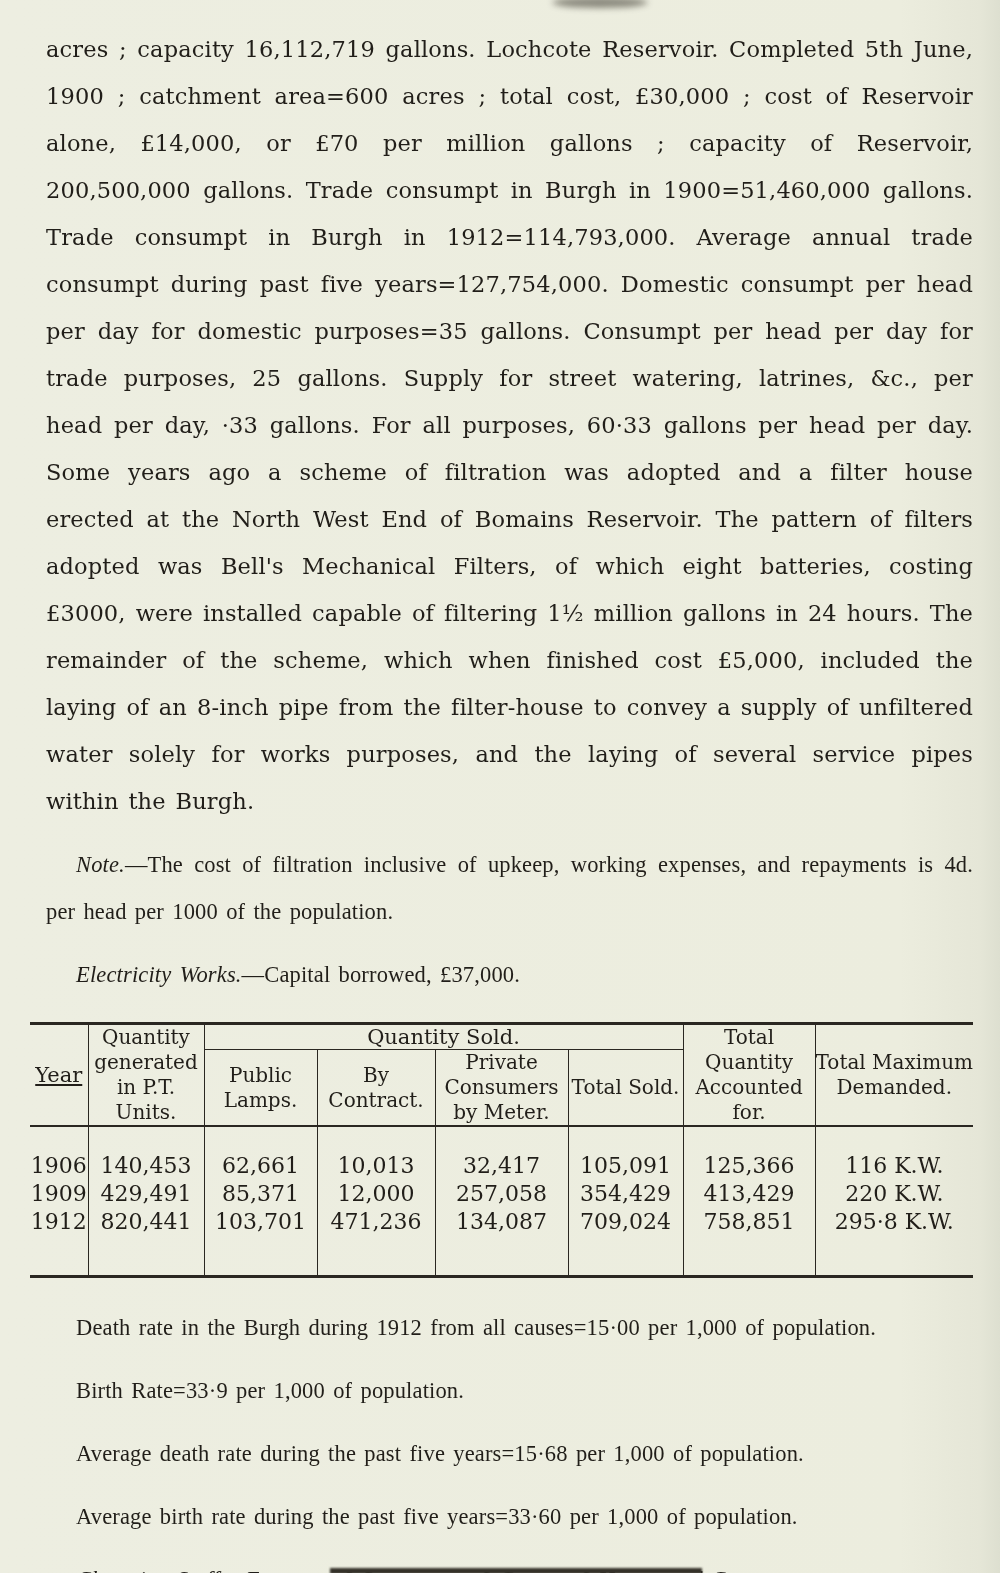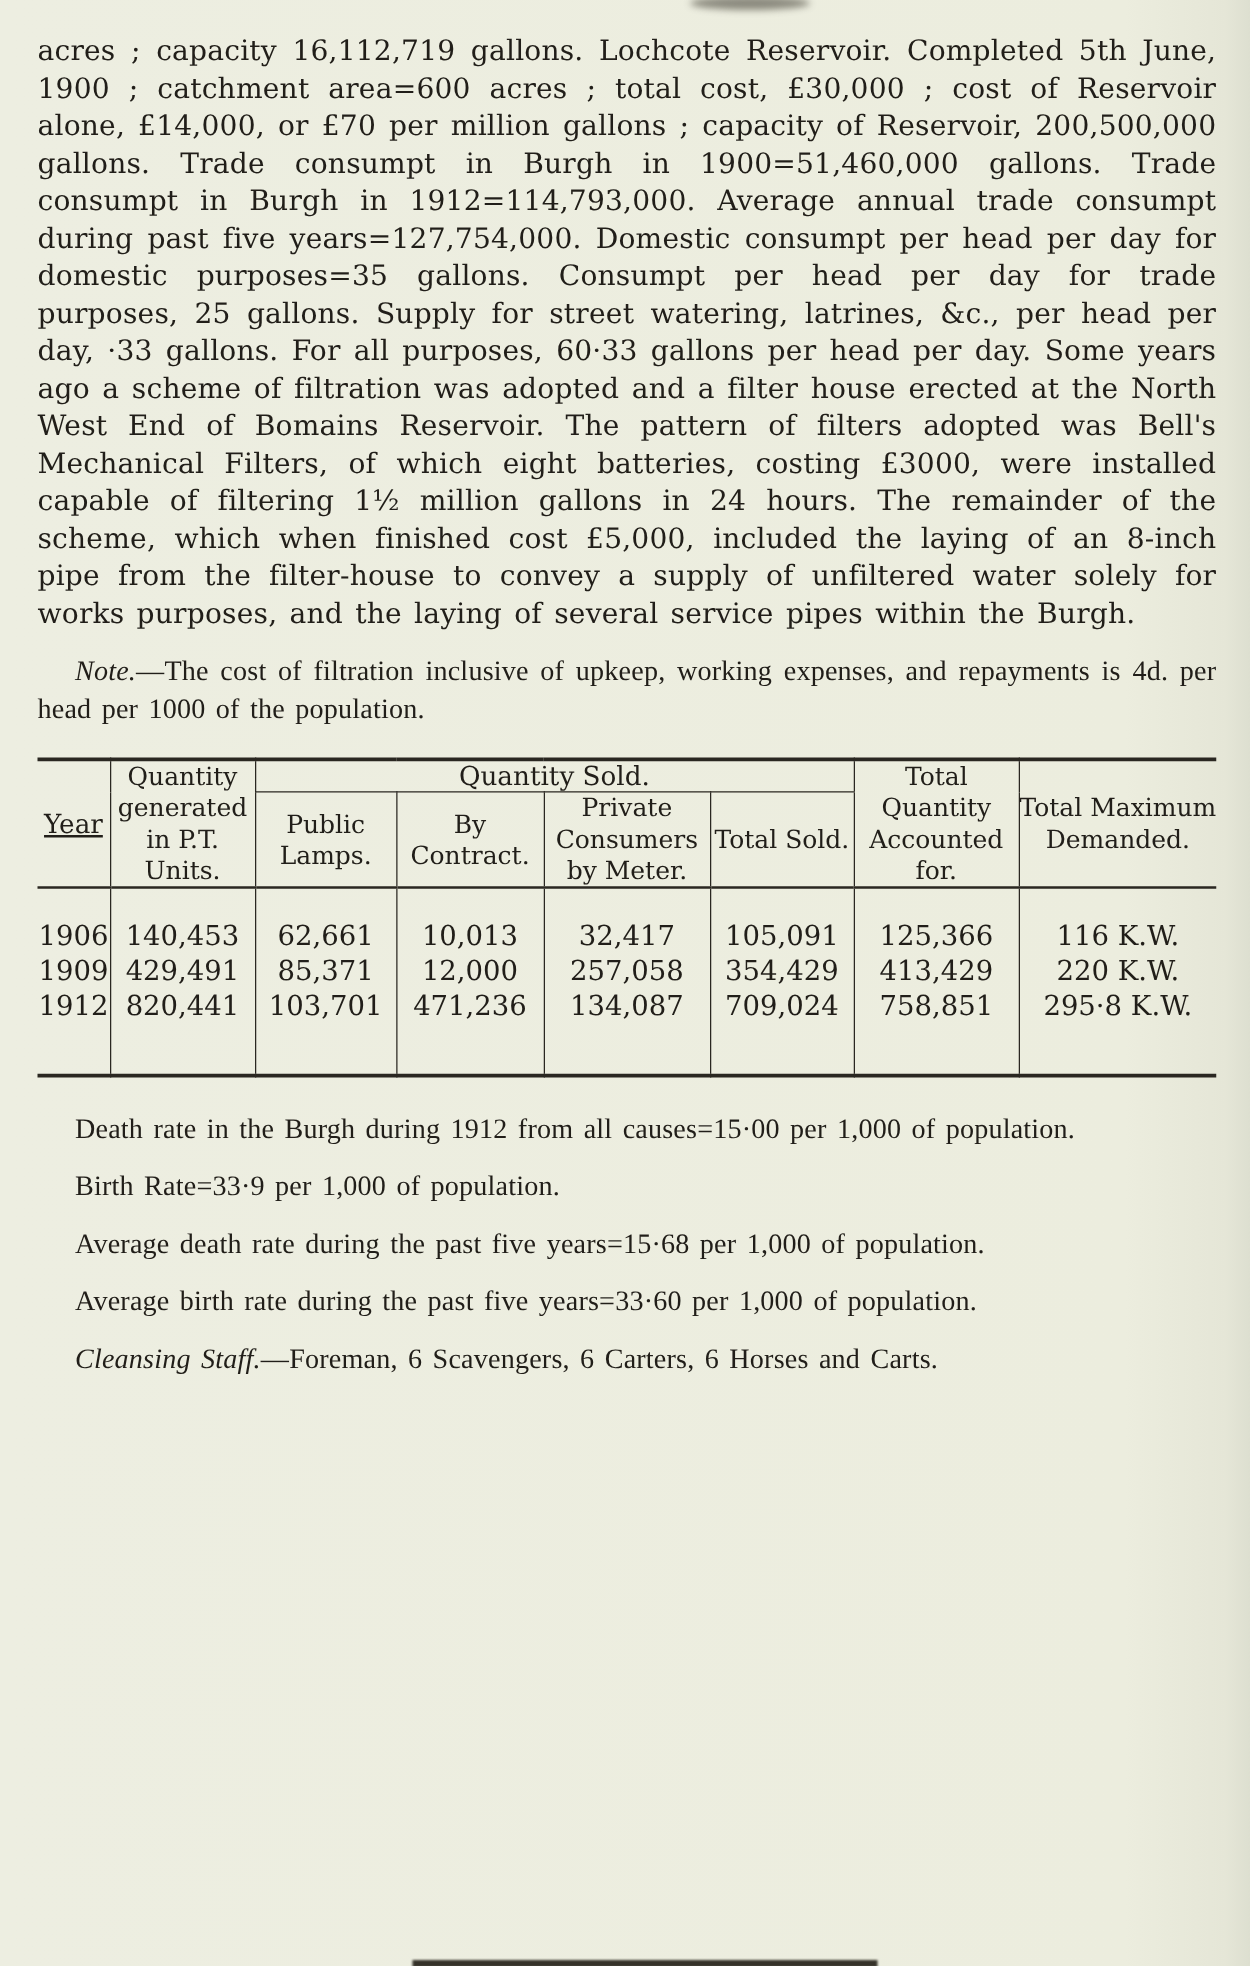--- a/index.html
+++ b/index.html
@@ -16,23 +16,23 @@
     color:#211e19;
     -webkit-font-smoothing:antialiased;
   }
   .page{
     box-sizing:border-box;
     width:100%;
     padding:26px 27px 0 30px;
   }
   p.body{
     font-size:22.5px;
-    line-height:30px;
+    line-height:47px;
     text-align:justify;
-    margin:0 0 16px 0;
+    margin:0 0 16px 16px;
     letter-spacing:0.15px;
     word-spacing:2.5px;
   }
   p.indent{ text-indent:30px;font-family:Liberation Serif, serif; }
   .ital{ font-style:italic; }
 
   
   table.stats{
     width:943px;
     table-layout:fixed;
@@ -102,20 +102,21 @@
 </style>
 </head>
 <body>
 
 <div class="page">
 
   <p class="body">acres ; capacity 16,112,719 gallons. Lochcote Reservoir. Completed 5th June, 1900 ; catchment area=600 acres ; total cost, £30,000 ; cost of Reservoir alone, £14,000, or £70 per million gallons ; capacity of Reservoir, 200,500,000 gallons. Trade consumpt in Burgh in 1900=51,460,000 gallons. Trade consumpt in Burgh in 1912=114,793,000. Average annual trade consumpt during past five years=127,754,000. Domestic consumpt per head per day for domestic purposes=35 gallons. Consumpt per head per day for trade purposes, 25 gallons. Supply for street watering, latrines, &amp;c., per head per day, ·33 gallons. For all purposes, 60·33 gallons per head per day. Some years ago a scheme of filtration was adopted and a filter house erected at the North West End of Bomains Reservoir. The pattern of filters adopted was Bell's Mechanical Filters, of which eight batteries, costing £3000, were installed capable of filtering 1½ million gallons in 24 hours. The remainder of the scheme, which when finished cost £5,000, included the laying of an 8-inch pipe from the filter-house to convey a supply of unfiltered water solely for works purposes, and the laying of several service pipes within the Burgh.</p>
 
   <p class="body indent"><span class="ital">Note.</span><span>—The cost of filtration inclusive of upkeep, working expenses, and repayments is 4d. per head per 1000 of the population.</span></p>
 
+  <p class="body indent"><span class="ital">Electricity Works.</span><span>—Capital borrowed, £37,000.</span></p>
 
   <table class="stats">
     <colgroup>
       <col style="width:58px">
       <col style="width:116px">
       <col style="width:113px">
       <col style="width:118px">
       <col style="width:133px">
       <col style="width:115px">
       <col style="width:132px">

